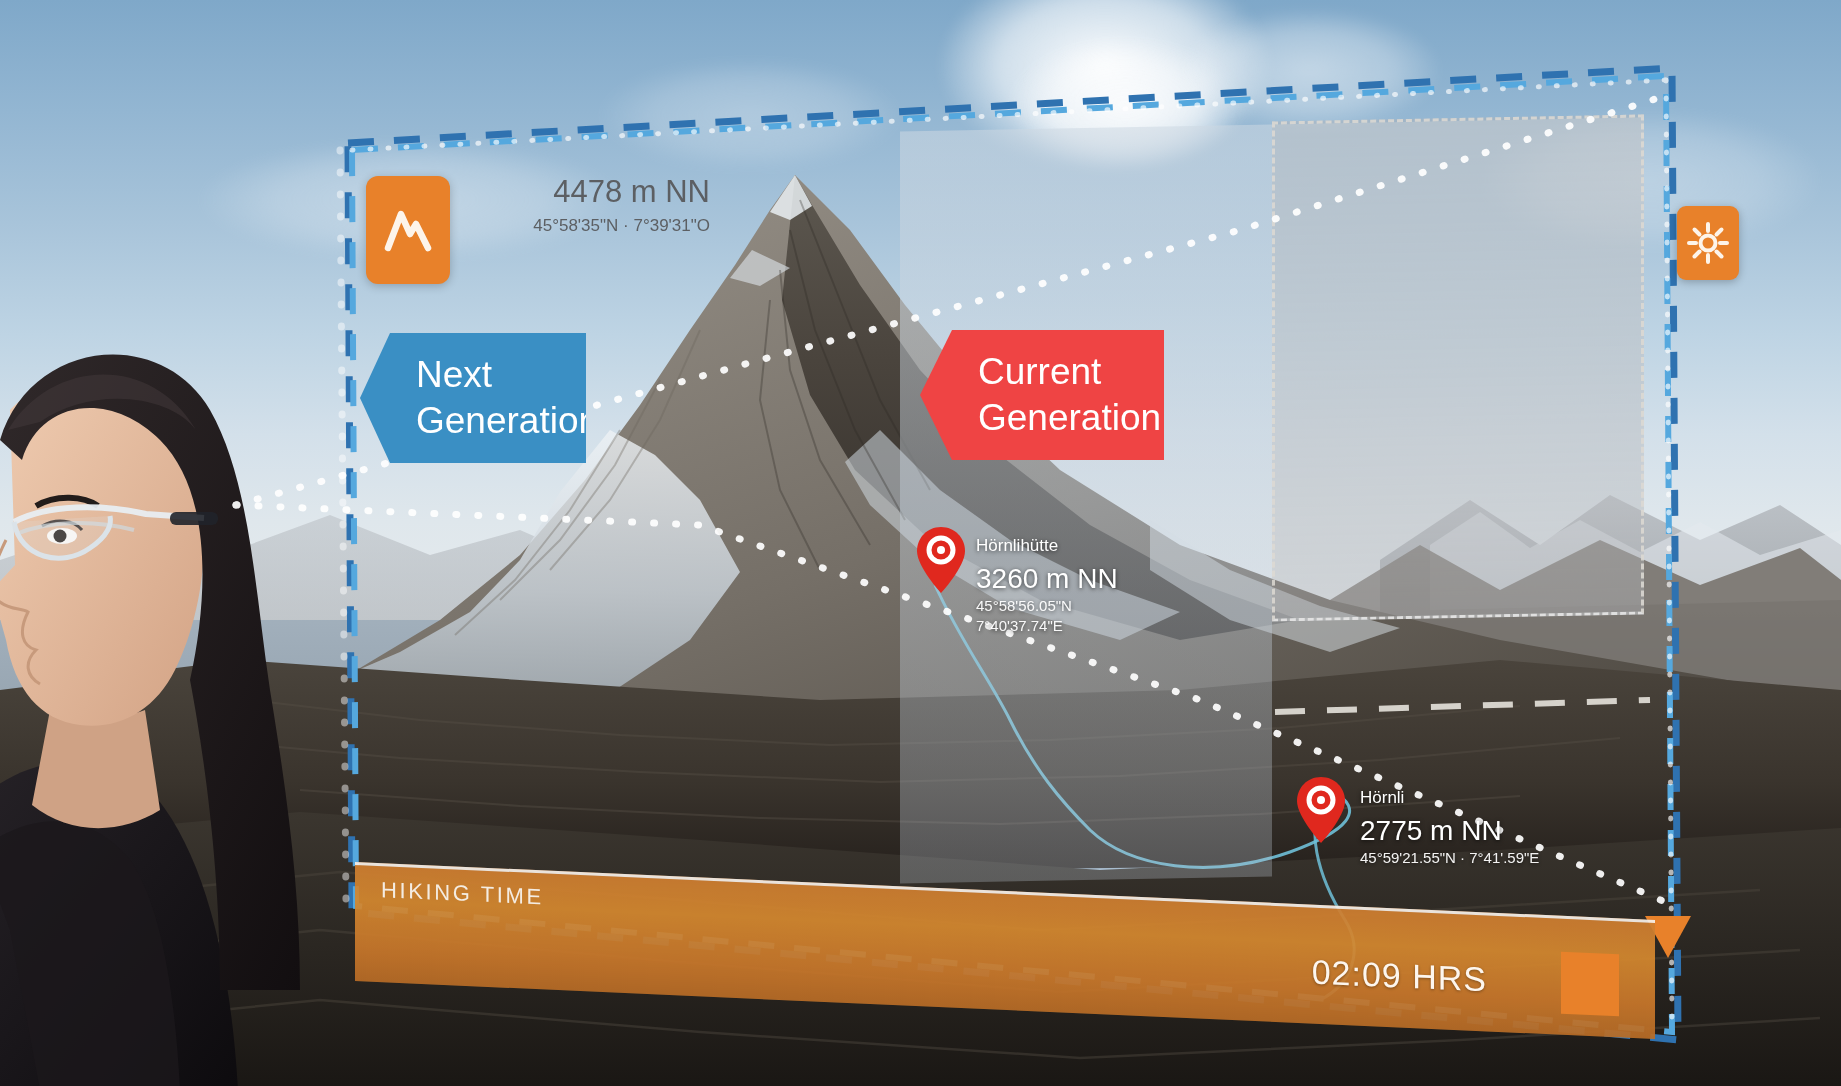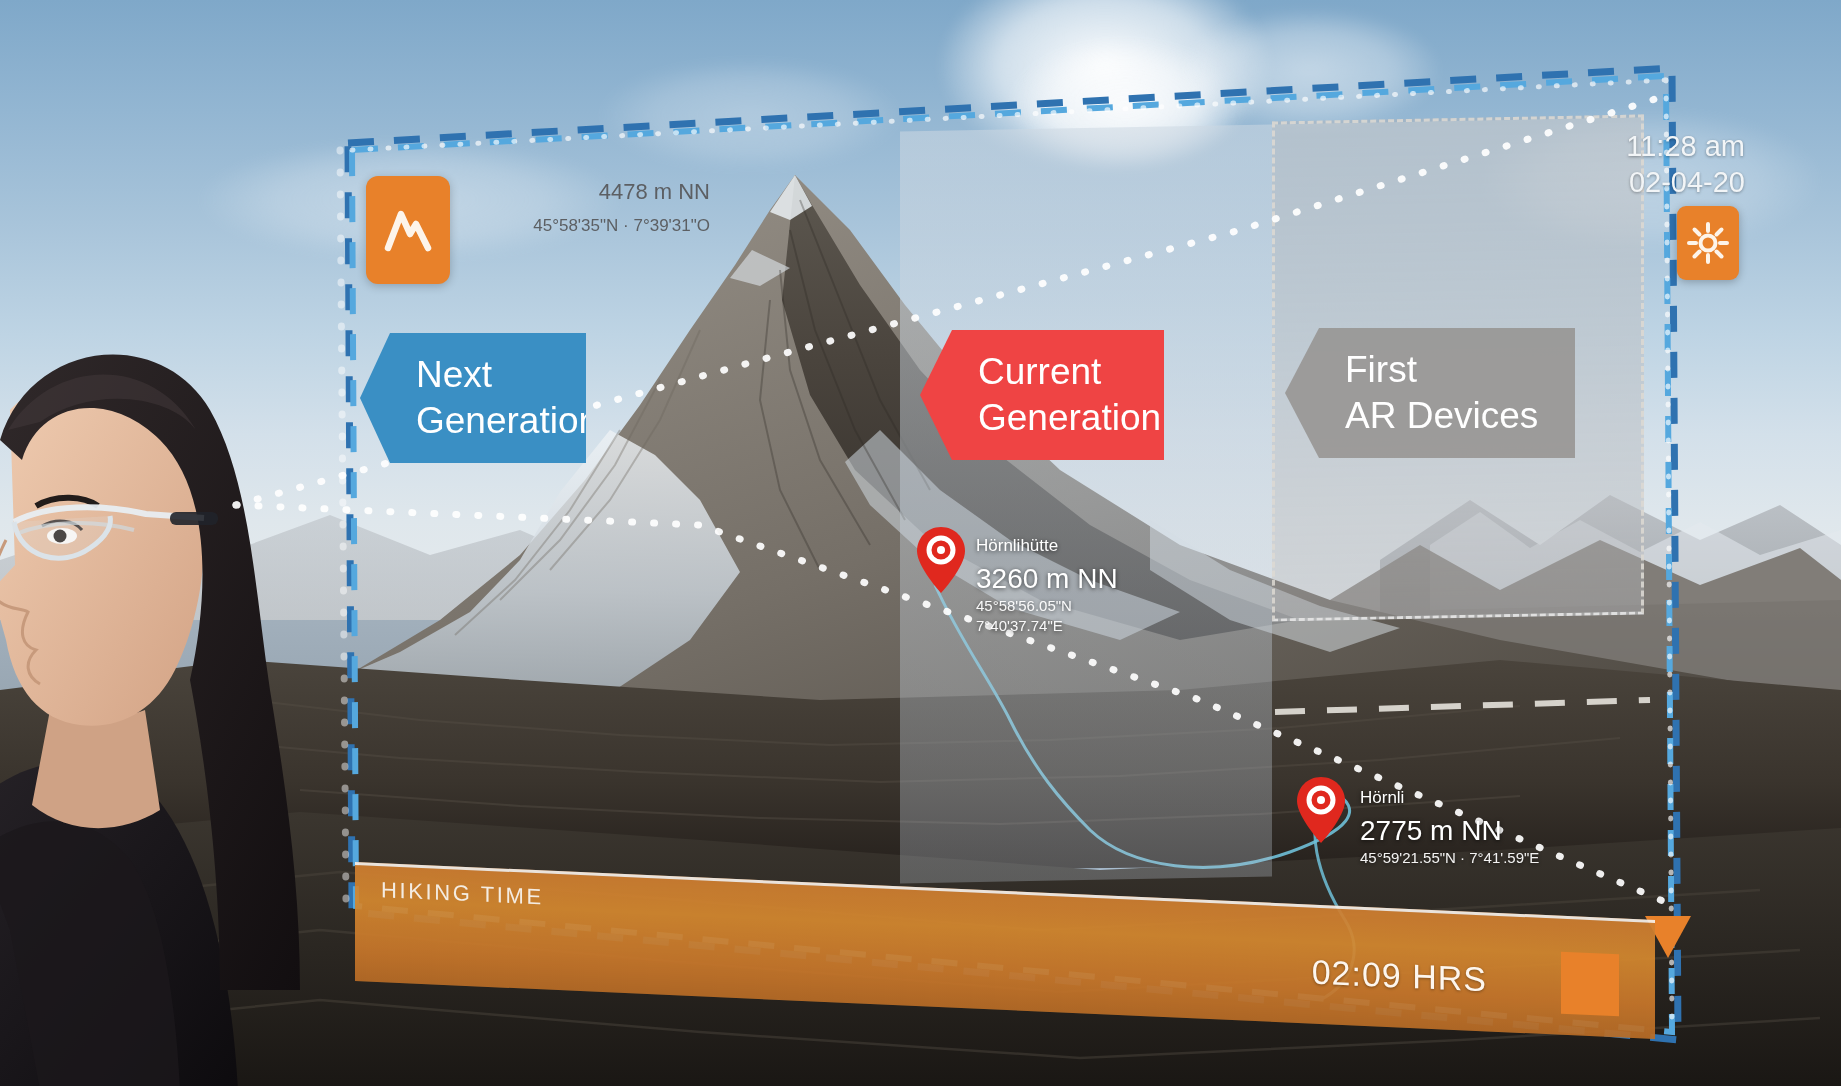--- a/index.html
+++ b/index.html
@@ -60,21 +60,21 @@
   .app-badge{
     position:absolute;left:366px;top:176px;width:84px;height:108px;
     background:#e8812a;border-radius:12px;
     display:flex;align-items:center;justify-content:center;
     box-shadow:0 2px 10px rgba(0,0,0,.22);
   }
 
   
   .mh-label{position:absolute;left:440px;top:172px;width:270px;text-align:right;color:#5c5f63;}
   .mh-label .t1{font-size:31px;line-height:38px;letter-spacing:.2px;}
-  .mh-label .t2{font-size:22px;line-height:40px;}
+  .mh-label .t2{font-size:31px;line-height:40px;}
   .mh-label .t3{font-size:17px;line-height:24px;margin-top:2px;}
 
   
   .clock{position:absolute;right:96px;top:128px;text-align:right;color:#f2f5f7;
          font-size:29px;line-height:36px;text-shadow:0 1px 3px rgba(0,0,0,.35);}
   .wx-badge{
     position:absolute;right:102px;top:206px;width:62px;height:74px;
     background:#e8812a;border-radius:9px;display:flex;align-items:center;justify-content:center;
     box-shadow:0 2px 8px rgba(0,0,0,.25);
   }
@@ -305,24 +305,20 @@
     <svg width="56" height="56" viewBox="0 0 56 56">
       <path d="M8 46 L21 12 L30 32 L36 22 L48 46" fill="none" stroke="#fdf4ea" stroke-width="6.5" stroke-linejoin="round" stroke-linecap="round"></path>
     </svg>
   </div>
 
   <div class="mh-label">
     <div class="t2">4478 m NN</div>
     <div class="t3">45°58'35"N · 7°39'31"O</div>
   </div>
 
-  <div class="clock">
-    <div>11:28 am</div>
-    <div>02-04-20</div>
-  </div>
   <div class="wx-badge">
     <svg width="42" height="42" viewBox="0 0 42 42">
       <circle cx="21" cy="21" r="7.5" fill="none" stroke="#fdf4ea" stroke-width="4"></circle>
       <g stroke="#fdf4ea" stroke-width="4" stroke-linecap="round">
         <line x1="21" y1="2" x2="21" y2="9"></line>
         <line x1="21" y1="33" x2="21" y2="40"></line>
         <line x1="2" y1="21" x2="9" y2="21"></line>
         <line x1="33" y1="21" x2="40" y2="21"></line>
         <line x1="7.5" y1="7.5" x2="12.5" y2="12.5"></line>
         <line x1="29.5" y1="29.5" x2="34.5" y2="34.5"></line>
@@ -333,24 +329,20 @@
   </div>
 
   <div class="arrow arrow-next">
     <span class="lbl">Next
 Generation</span>
   </div>
   <div class="arrow arrow-cur">
     <span class="lbl">Current
 Generation</span>
   </div>
-  <div class="arrow arrow-first">
-    <span class="lbl">First
-AR Devices</span>
-  </div>
 
   <svg class="pin pin-hut" viewBox="0 0 52 70">
     <path d="M26 2 C 12 2 2 13 2 26 C 2 42 26 68 26 68 C 26 68 50 42 50 26 C 50 13 40 2 26 2 Z" fill="#e0281e"></path>
     <circle cx="26" cy="25" r="12" fill="none" stroke="#fff" stroke-width="5"></circle>
     <circle cx="26" cy="25" r="4" fill="#fff"></circle>
   </svg>
   <div class="pin-label lbl-hut">
     <div class="n">Hörnlihütte</div>
     <div class="e">3260 m NN</div>
     <div class="c">45°58'56.05"N</div>

